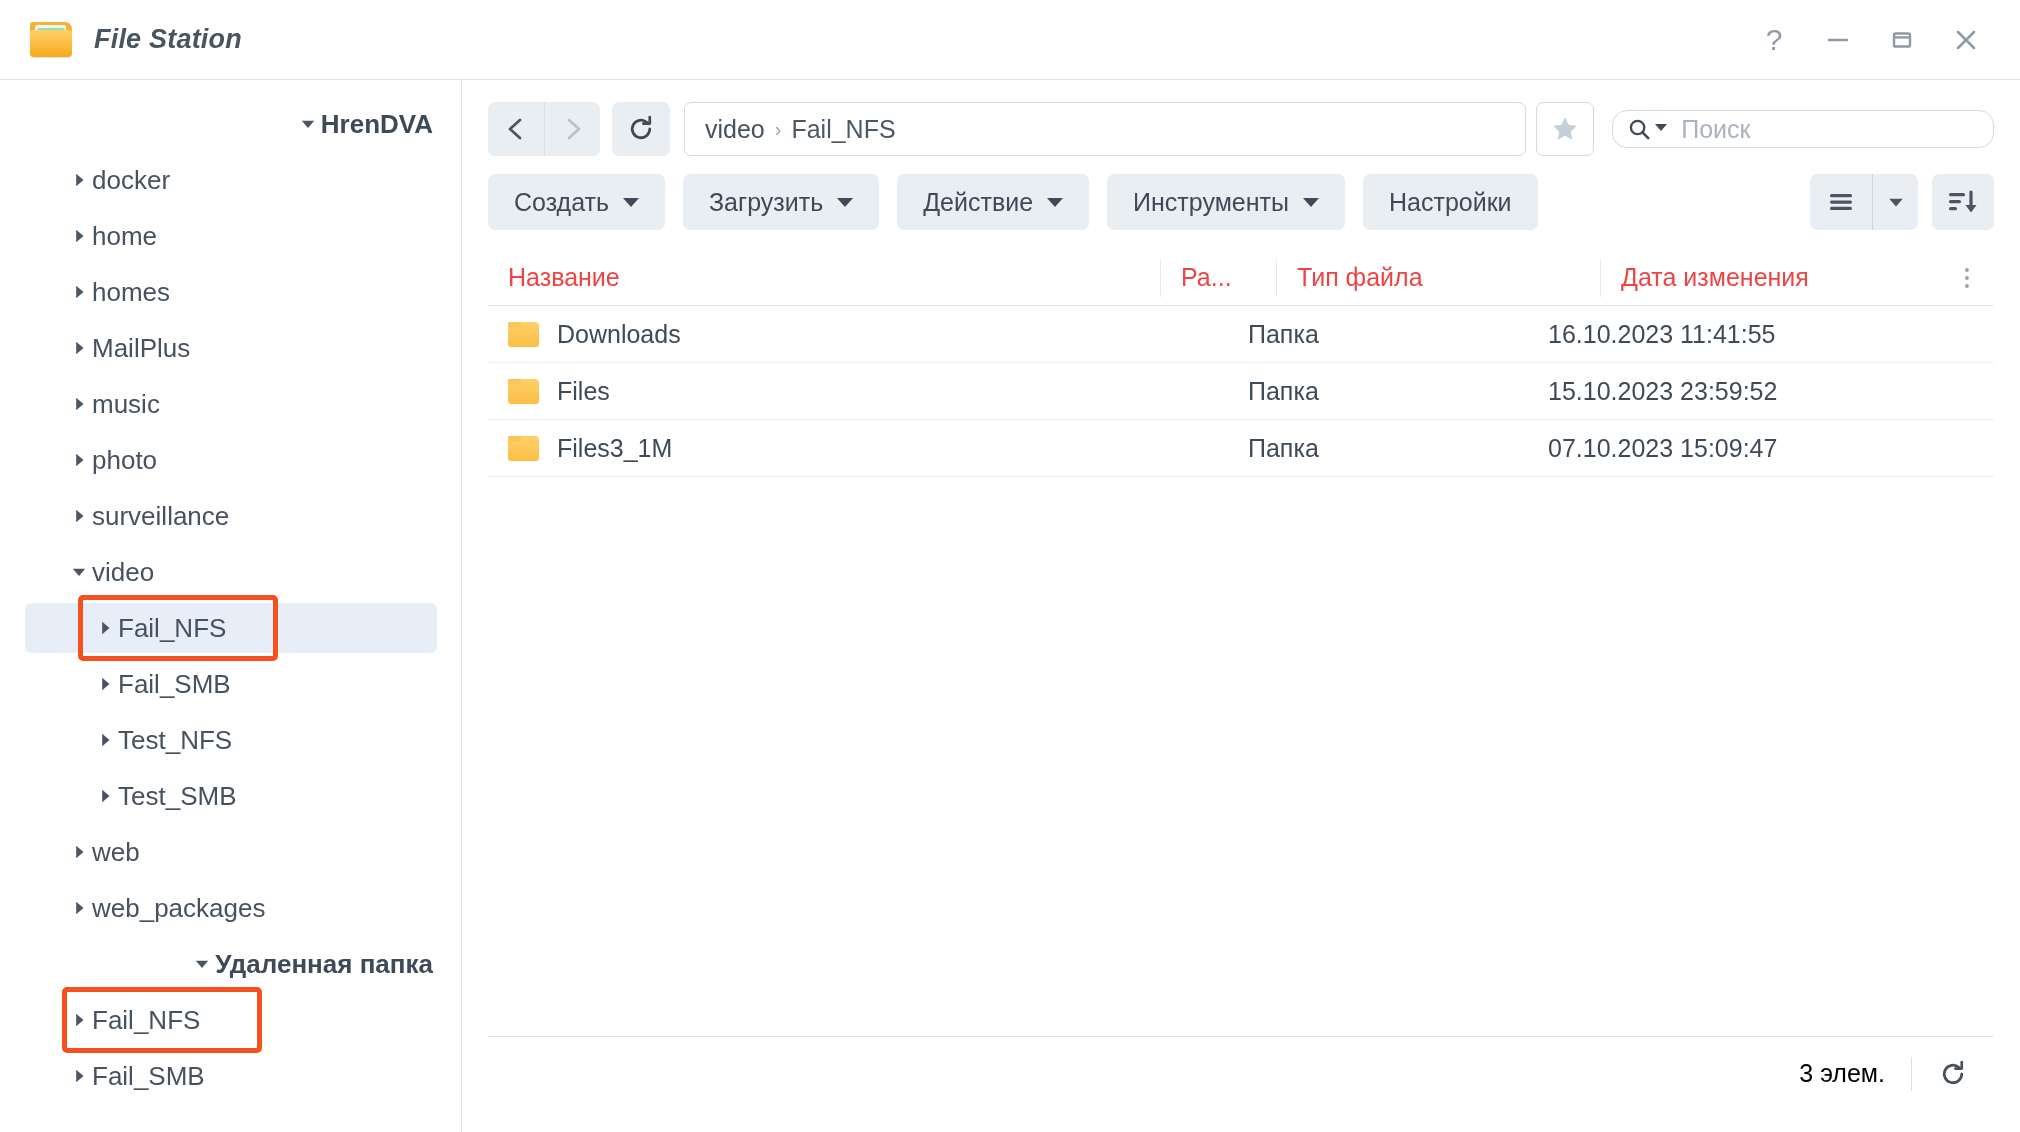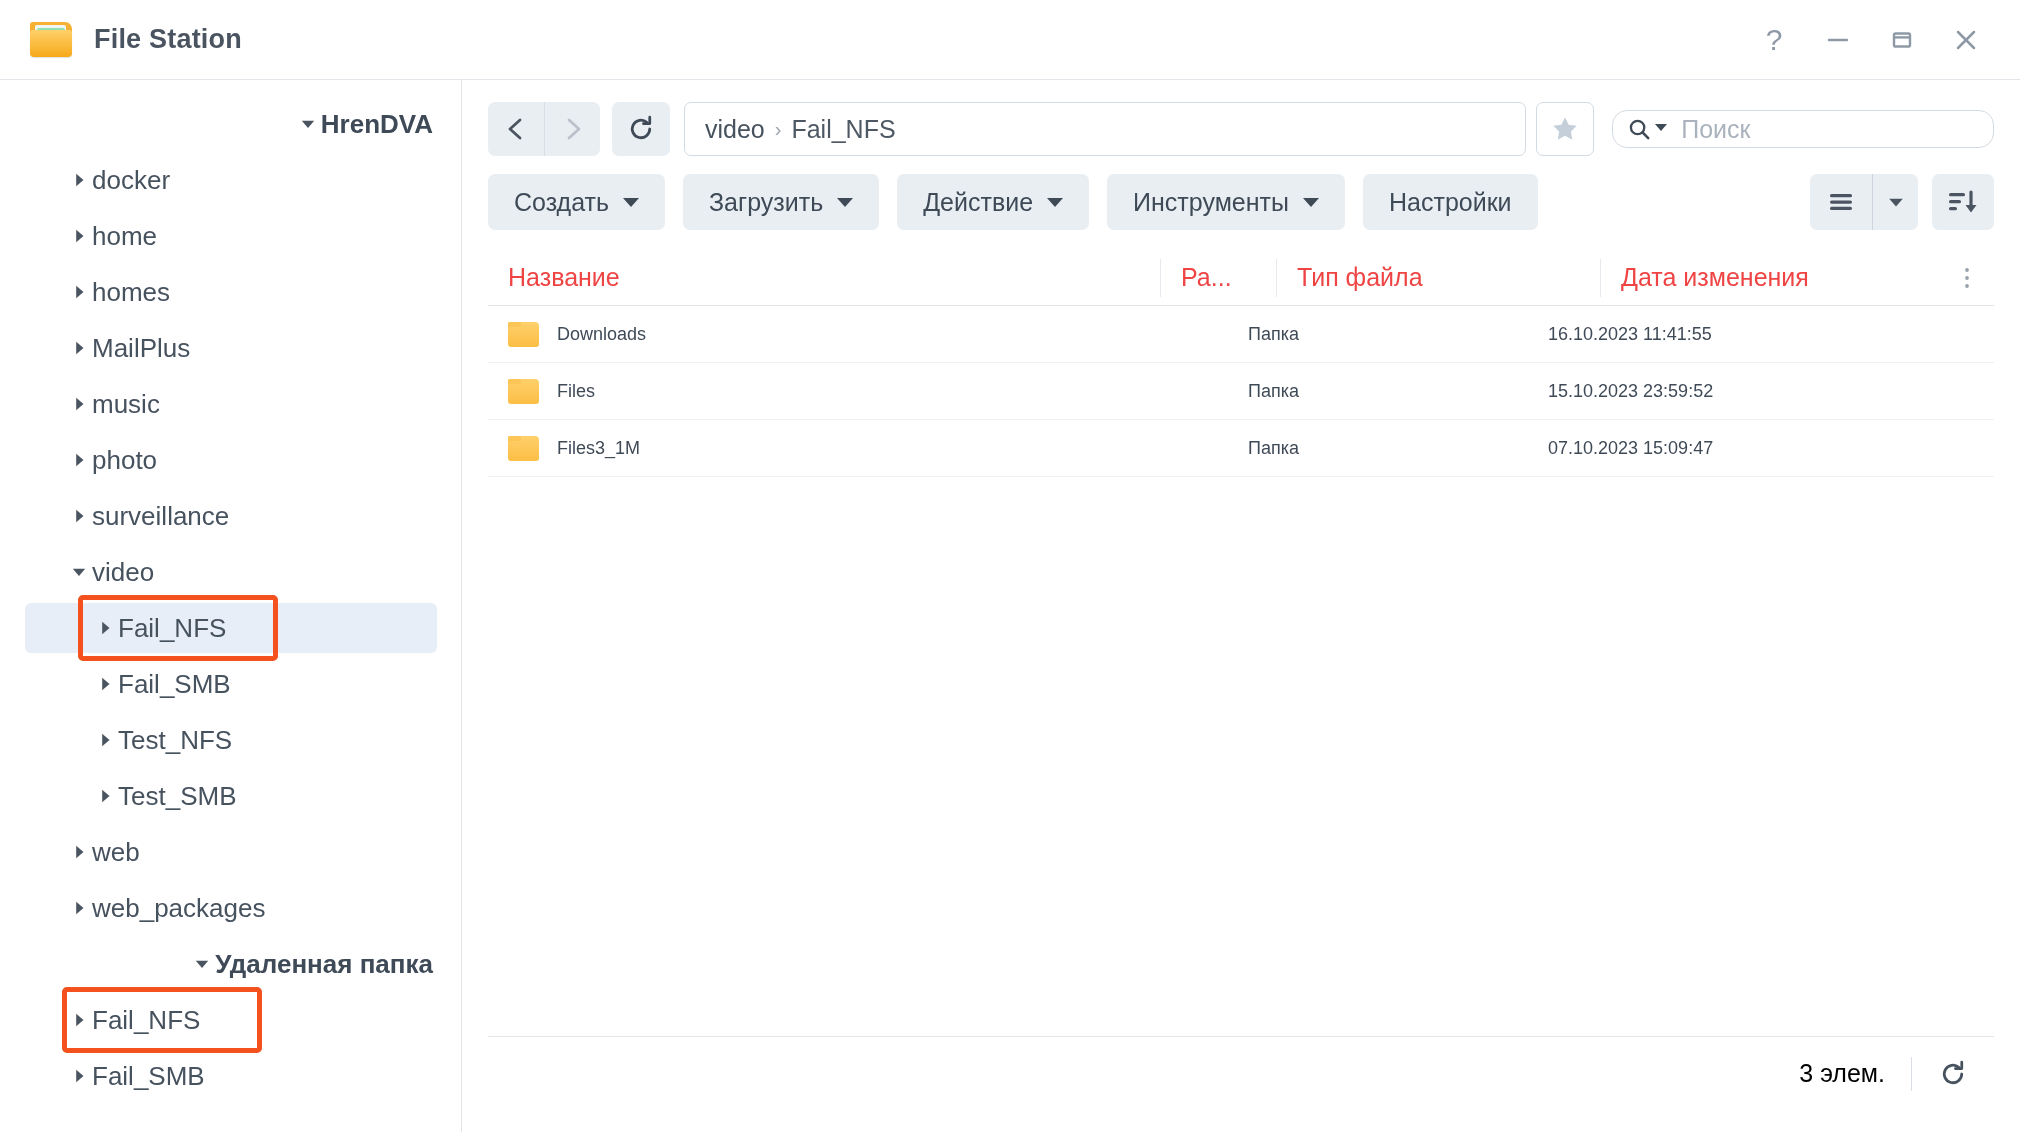--- a/index.html
+++ b/index.html
@@ -37,21 +37,21 @@
     background: #93e0b2; border-radius: 2px;
   }
   .folder-front {
     position: absolute; left: 2px; top: 10px; width: 42px; height: 27px;
     border-radius: 3px 3px 4px 4px;
     background: linear-gradient(#fec council, #f6b93b);
     background: linear-gradient(#ffd06b, #f6a919);
     box-shadow: 0 1px 1px rgba(0,0,0,.12);
   }
   .app-title {
-    font-size: 27px; font-weight: bold; color: #4a5460; letter-spacing: .2px;
+    font-size: 27px; font-weight: bold; color: #4a5460; letter-spacing: .2px; font-style: italic;
   }
   .win-controls { margin-left: auto; display: flex; align-items: center; gap: 0px; }
   .win-btn {
     width: 64px; height: 52px; display: flex; align-items: center; justify-content: center;
     color: #8e99a6; cursor: default;
   }
   .win-btn svg { display: block; }
   .help-glyph { font-size: 30px; color: #8e99a6; line-height: 1; font-weight: 400; }
 
   
@@ -153,21 +153,21 @@
   }
   .th + .th { border-left: 1px solid #e6eaee; margin-left: 24px; }
   .th-name { width: 648px; flex: none; }
   .th-size { width: 92px; flex: none; }
   .th-type { width: 300px; flex: none; }
   .th-date { flex: 1; min-width: 0; }
   .th-menu { width: 54px; flex: none; display: flex; align-items: center; justify-content: center; cursor: default; }
 
   .tbody { flex: 1; min-height: 0; overflow: hidden; }
   .trow { display: flex; align-items: center; height: 57px; border-bottom: 1px solid #eef1f4; cursor: default; }
-  .td { font-size: 18px; color: #3f4a57; padding: 0 20px; display: flex; align-items: center; white-space: nowrap; overflow: hidden; }
+  .td { font-size: 25px; color: #3f4a57; padding: 0 20px; display: flex; align-items: center; white-space: nowrap; overflow: hidden; }
   .td-name { width: 648px; flex: none; gap: 18px; }
   .td-size { width: 92px; flex: none; }
   .td-type { width: 300px; flex: none; }
   .td-date { flex: 1; min-width: 0; }
   .td-menu { width: 54px; flex: none; }
   .mini-folder { width: 31px; height: 25px; flex: none; position: relative; }
   .mini-folder .b {
     position: absolute; inset: 0; border-radius: 2px 4px 3px 3px;
     background: linear-gradient(#ffd06b, #fcbe45);
   }

